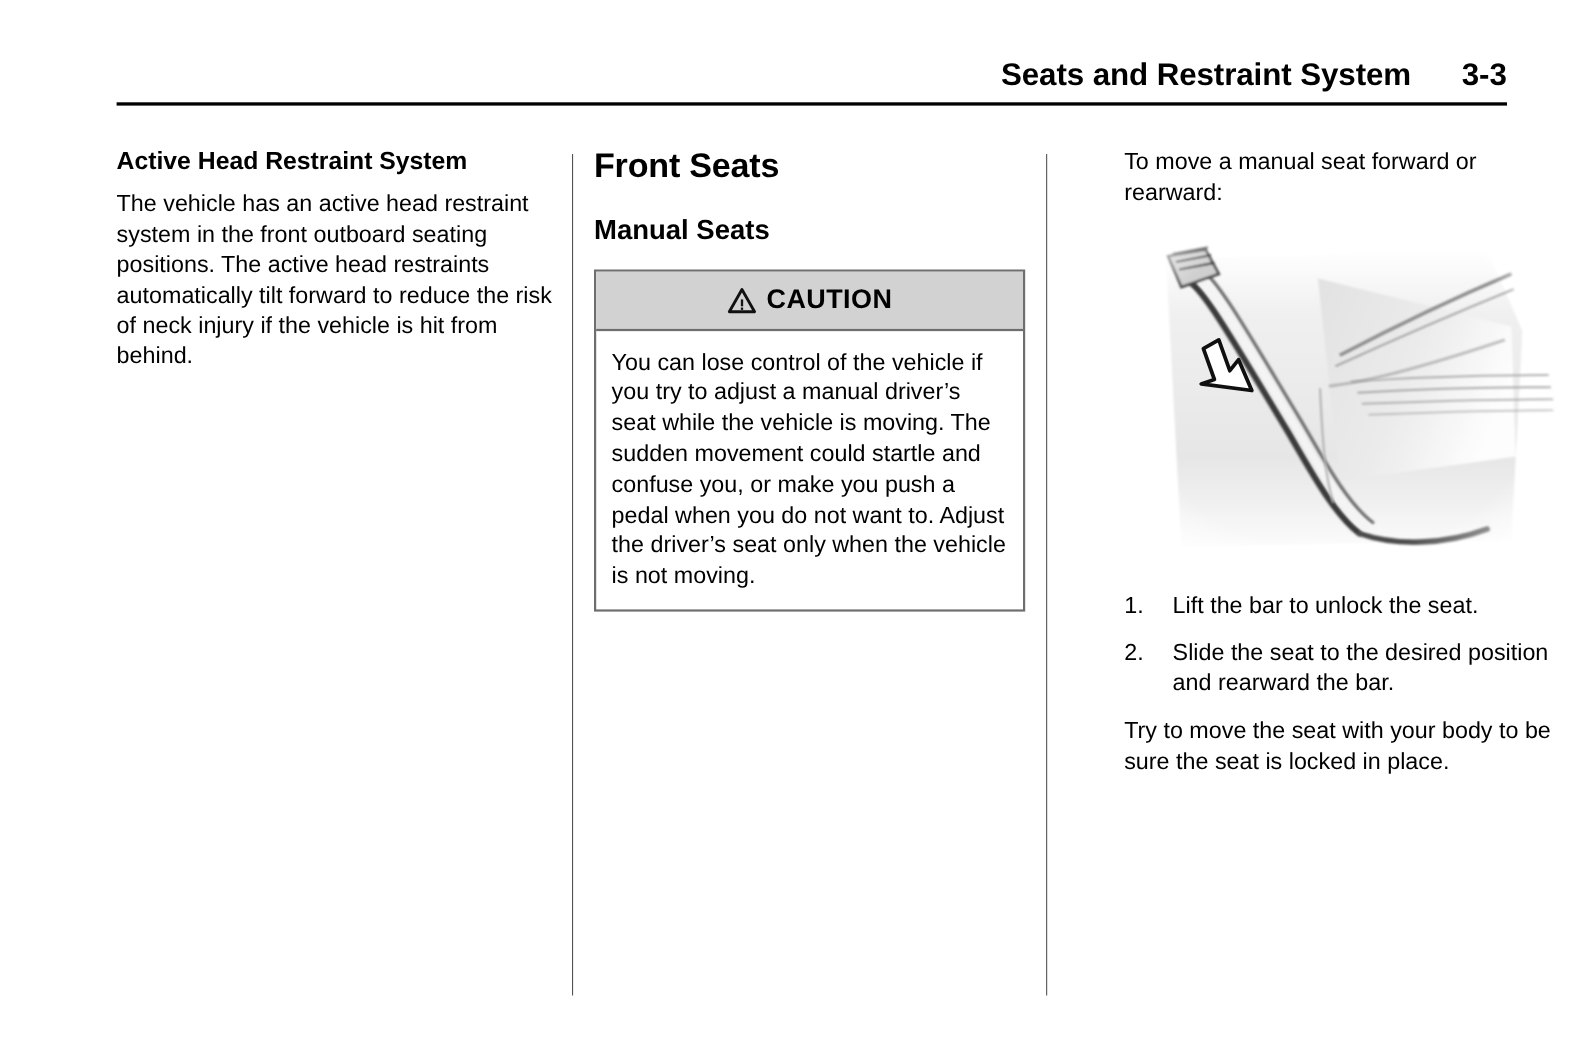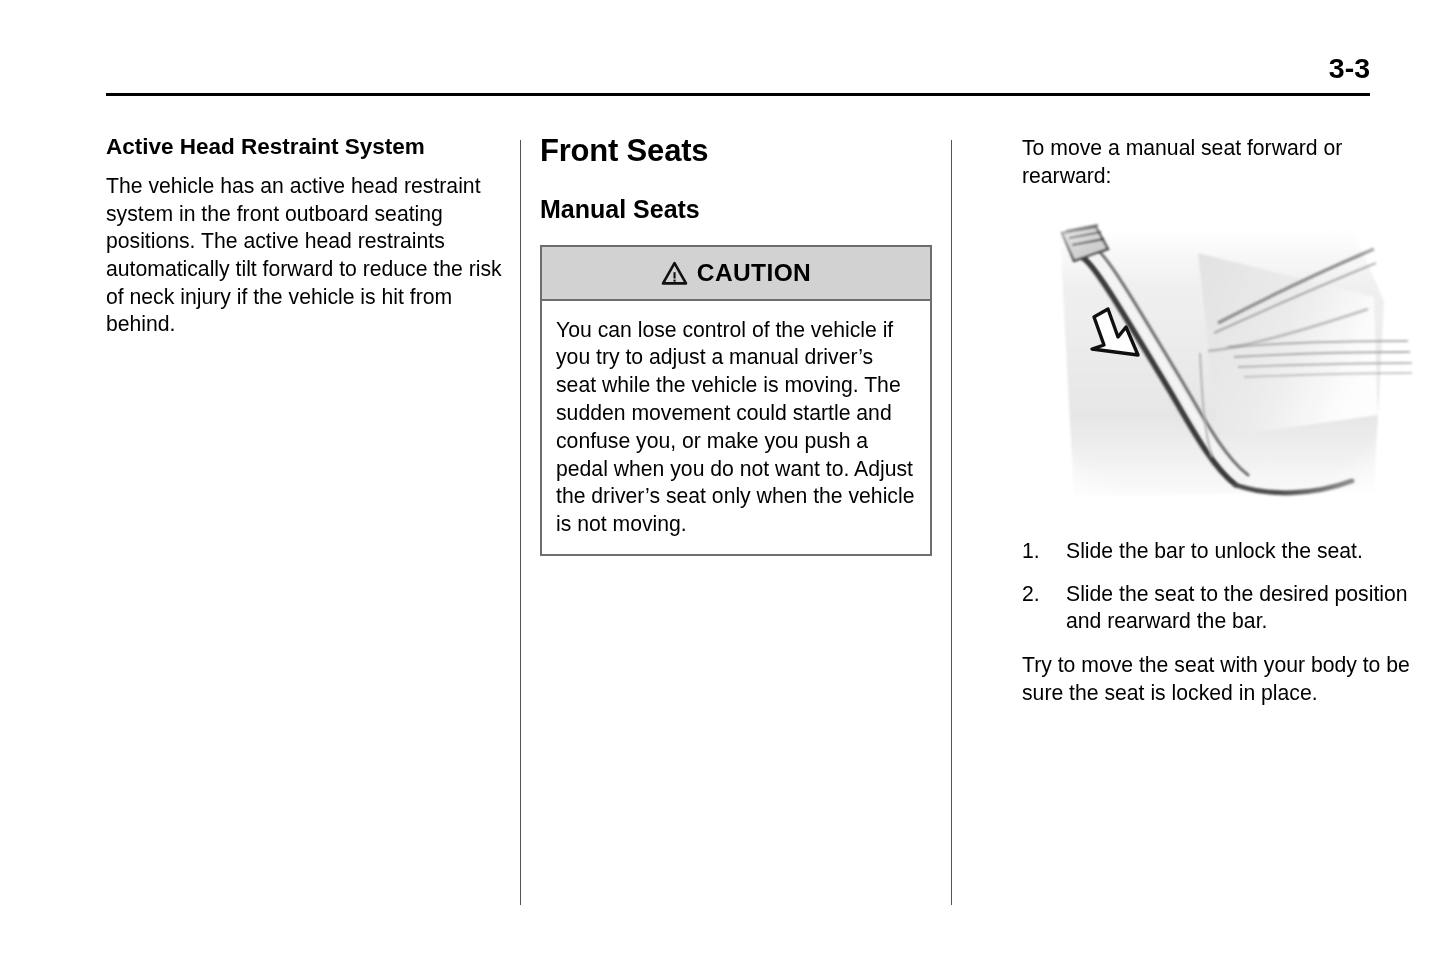--- a/index.html
+++ b/index.html
@@ -171,20 +171,21 @@
     font-size: 21.2px;
   }
 </style>
 </head>
 <body>
 
 <div id="page">
 
   <div id="page-header">
     <div class="header-row">
+      <span class="header-title">Seats and Restraint System</span>
       <span class="header-pagenum">3-3</span>
     </div>
     <div class="header-rule"></div>
   </div>
 
   <div class="col-divider" id="divider-1"></div>
   <div class="col-divider" id="divider-2"></div>
 
   <div class="column" id="column-mid">
     <h1 class="chapter-head">Front Seats</h1>
@@ -282,21 +283,21 @@
           <path d="M116 150 L104 122 L96 132 L86 104 L72 112 L82 140 L70 144 Z" fill="#ffffff" stroke="#101010" stroke-width="3.4" stroke-linejoin="round" stroke-linecap="round"></path>
         </g>
 
         <rect x="0" y="0" width="392" height="310" fill="url(#vignette)"></rect>
       </svg>
     </div>
 
     <ol class="steps">
       <li>
         <span class="step-num">1.</span>
-        <span>Slide the bar to unlock the seat.</span>
+        <span>Lift the bar to unlock the seat.</span>
       </li>
       <li>
         <span class="step-num">2.</span>
         <span>Slide the seat to the desired position and rearward the bar.</span>
       </li>
     </ol>
 
     <p class="body-text">Try to move the seat with your body to be sure the seat is locked in place.</p>
   </div>
 

